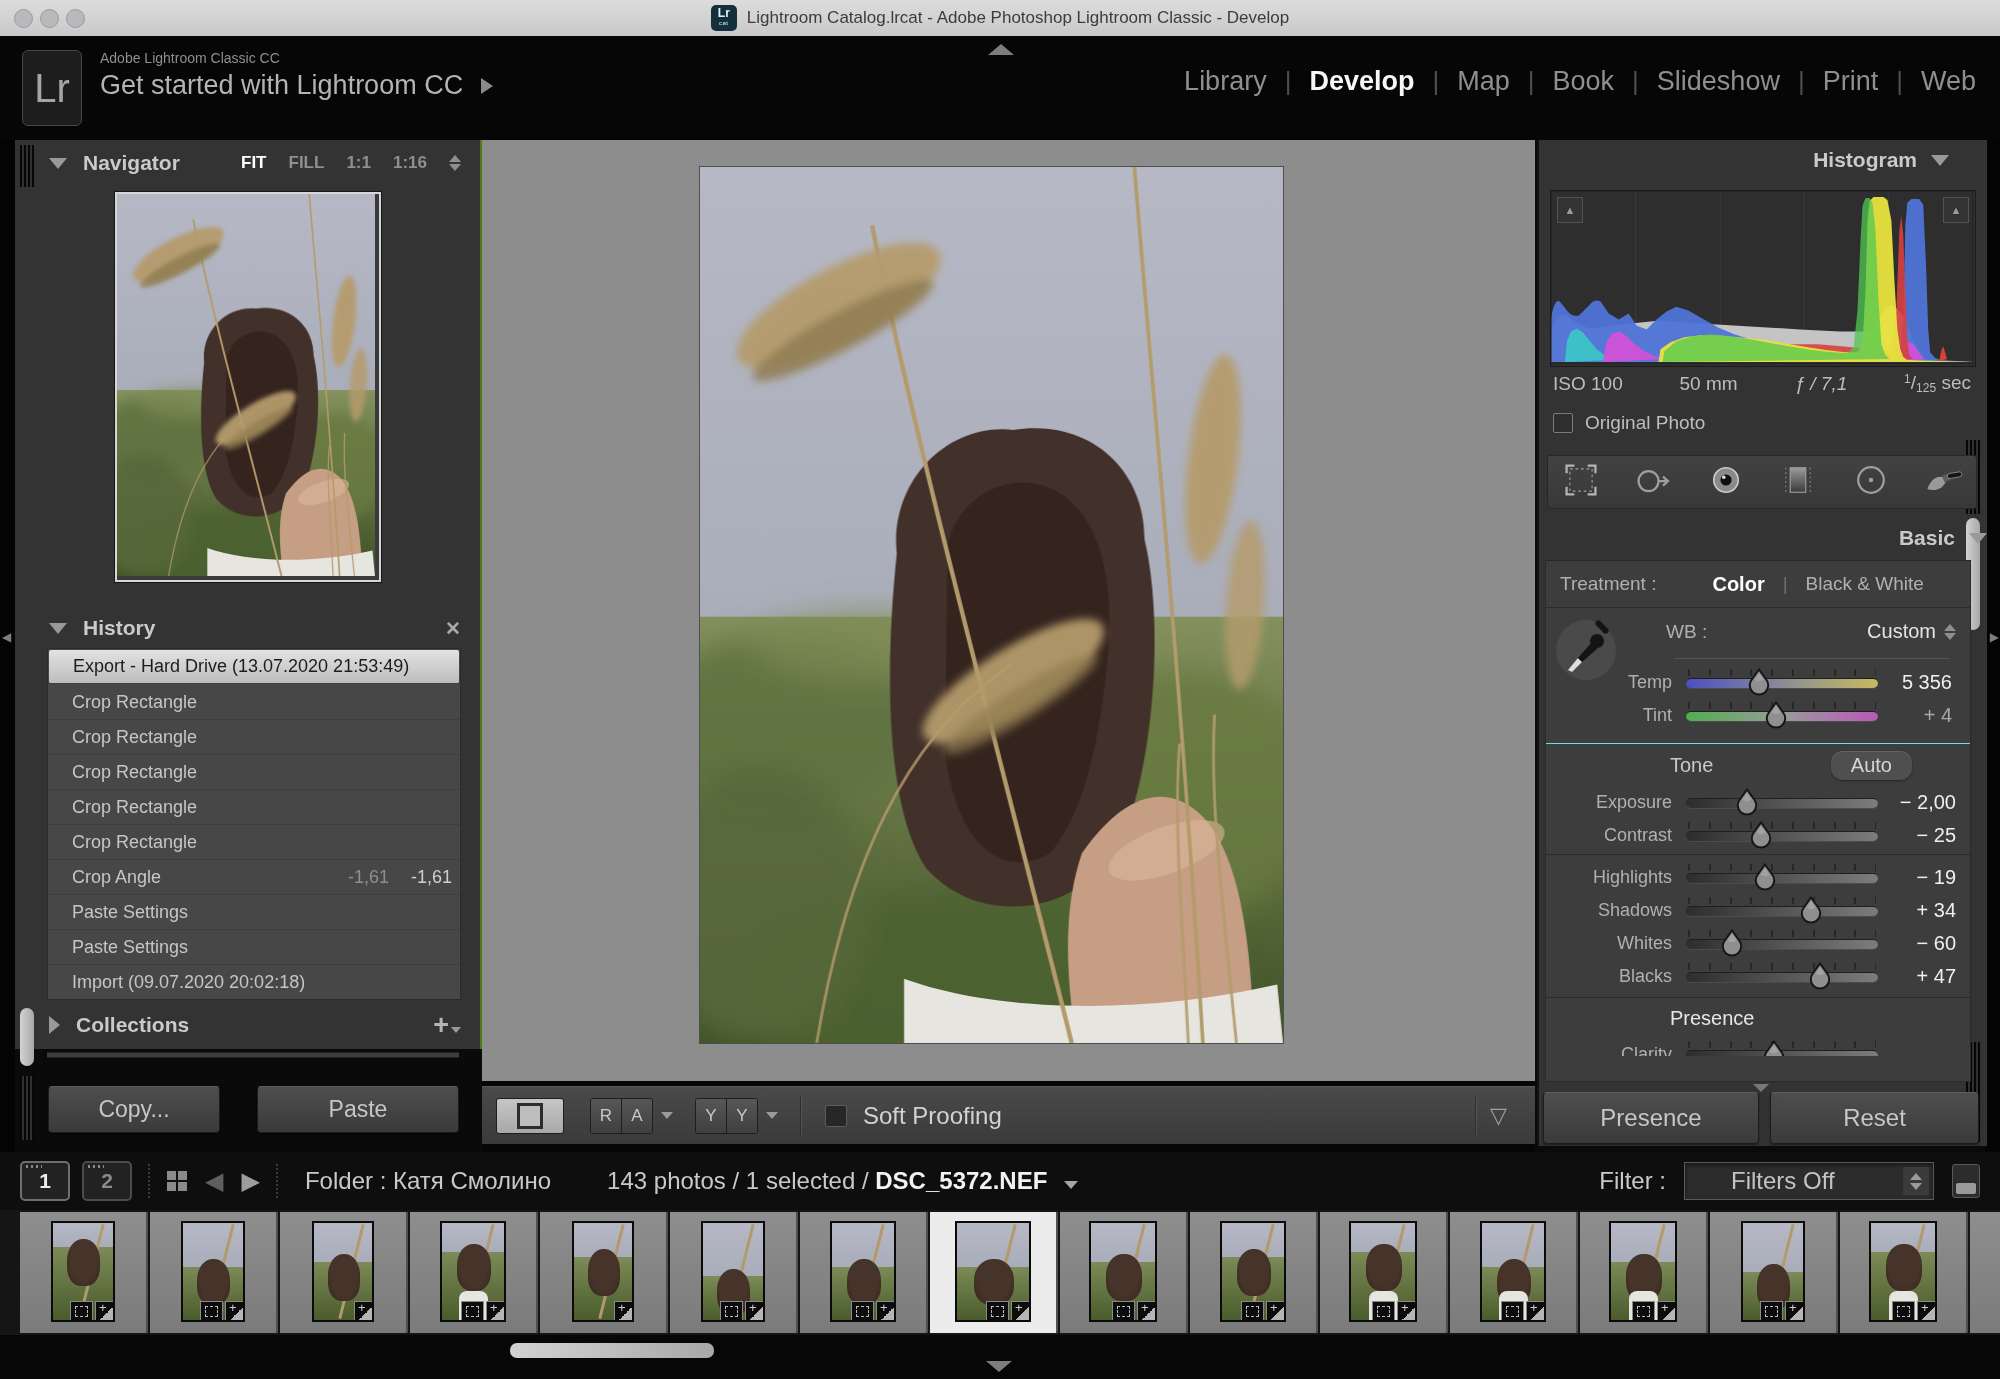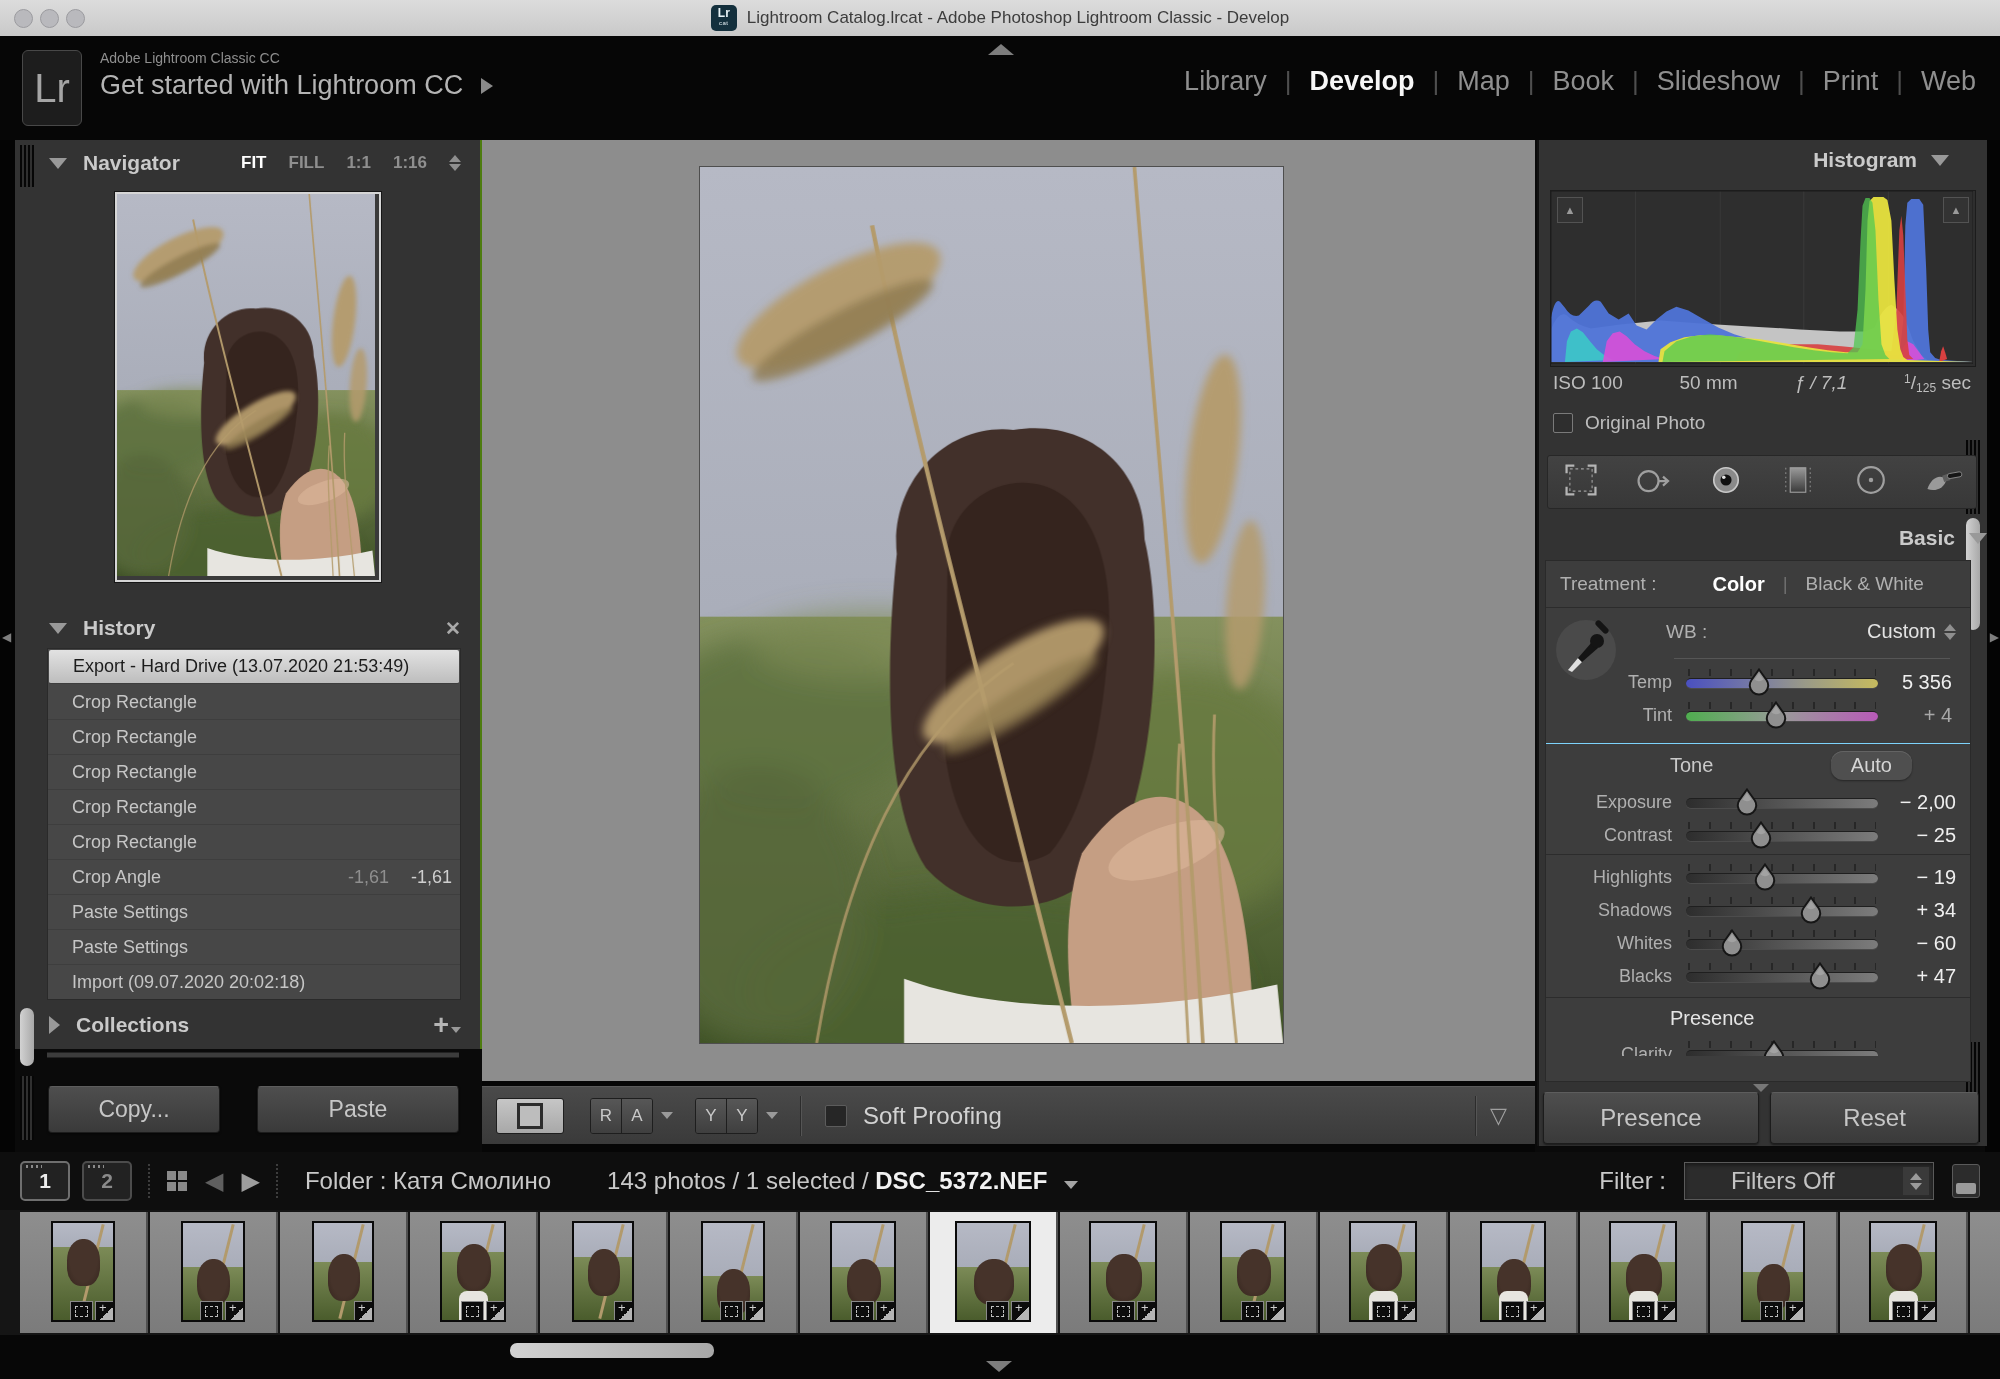--- a/index.html
+++ b/index.html
@@ -84,21 +84,21 @@
   .softcheck{width:20px;height:20px;background:#262626;border:1px solid #5c5c5c;border-radius:2px}
   .softlabel{font-size:24px;color:#d2d2d2;margin-left:16px}
   .tb-tri{color:#9f9f9f;font-size:22px}
   
   .rphead{display:flex;align-items:center;justify-content:flex-end;height:40px;
     font-size:21px;color:#cacaca;font-weight:bold;gap:14px;padding-right:38px}
   .histbox{left:11px;top:50px;width:424px;height:175px;background:#2e2e2e;border:1px solid #1c1c1c}
   .clipbtn{width:24px;height:24px;background:#333;border:1px solid #535353;color:#9a9a9a;
     font-size:11px;display:flex;align-items:center;justify-content:center}
   .exifrow{left:14px;top:232px;width:418px;display:flex;justify-content:space-between;
-    font-size:19px;color:#bdbdbd;align-items:flex-start}
+    font-size:19px;color:#bdbdbd;align-items:center}
   .frac sup{font-size:12px;vertical-align:6px}.frac sub{font-size:12px;vertical-align:-3px}
   .origrow{left:14px;top:272px;display:flex;align-items:center;gap:12px;font-size:19px;color:#bdbdbd}
   .origcheck{width:18px;height:18px;border:1px solid #7a7a7a;background:#2e2e2e;border-radius:2px}
   .toolstrip{left:8px;top:315px;width:430px;height:54px;background:linear-gradient(#424242,#383838);
     border:1px solid #272727;border-radius:3px;display:flex;align-items:center;justify-content:space-between;padding:0 12px;box-sizing:border-box}
   .basicbox{left:6px;top:420px;width:424px;height:520px;background:#3d3d3d;border:1px solid #2a2a2a;overflow:hidden}
   .treatrow{height:46px;display:flex;align-items:center;padding:0 14px;font-size:19px;color:#b0b0b0;border-bottom:1px solid #2c2c2c}
   .treatrow .color{color:#fff;font-weight:bold;font-size:20px;margin-left:56px}
   .treatrow .pipe{color:#6e6e6e;margin:0 18px}
   .wbblock{position:relative;height:135px;border-bottom:1px solid #7dd3fc}

